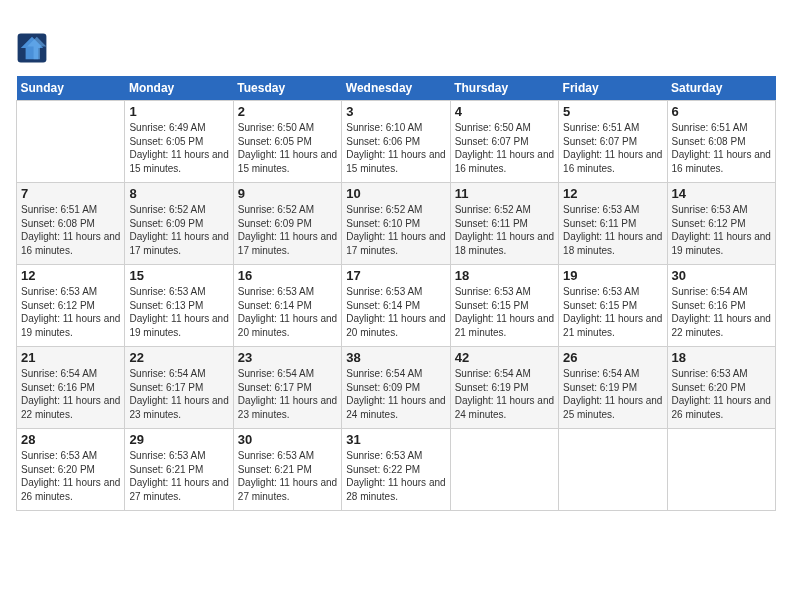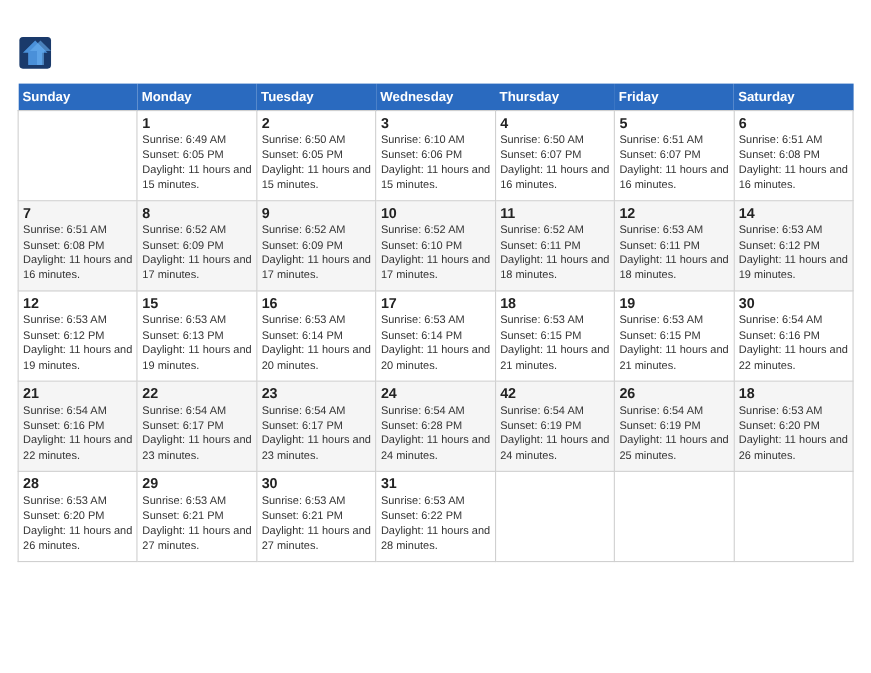--- a/index.html
+++ b/index.html
@@ -290,23 +290,23 @@
 and 23 minutes.</div>
           </td>
           <td>
             <span class="day-number">23</span>
             <div class="day-info">Sunrise: 6:54 AM
 Sunset: 6:17 PM
 Daylight: 11 hours
 and 23 minutes.</div>
           </td>
           <td>
-            <span class="day-number">24</span>
-            <div class="day-info">Sunrise: 6:54 AM
-Sunset: 6:28 PM
+            <span class="day-number">38</span>
+            <div class="day-info">Sunrise: 6:54 AM
+Sunset: 6:09 PM
 Daylight: 11 hours
 and 24 minutes.</div>
           </td>
           <td>
             <span class="day-number">42</span>
             <div class="day-info">Sunrise: 6:54 AM
 Sunset: 6:19 PM
 Daylight: 11 hours
 and 24 minutes.</div>
           </td>

